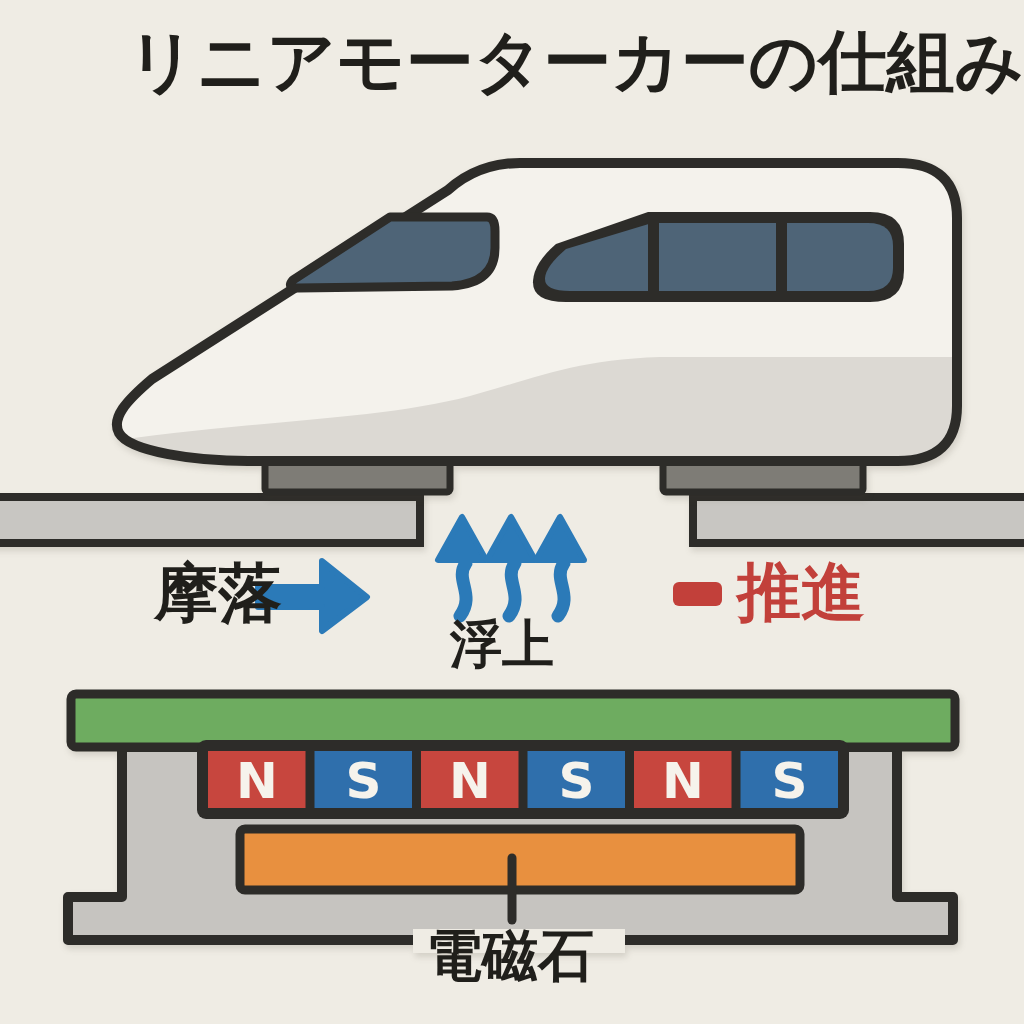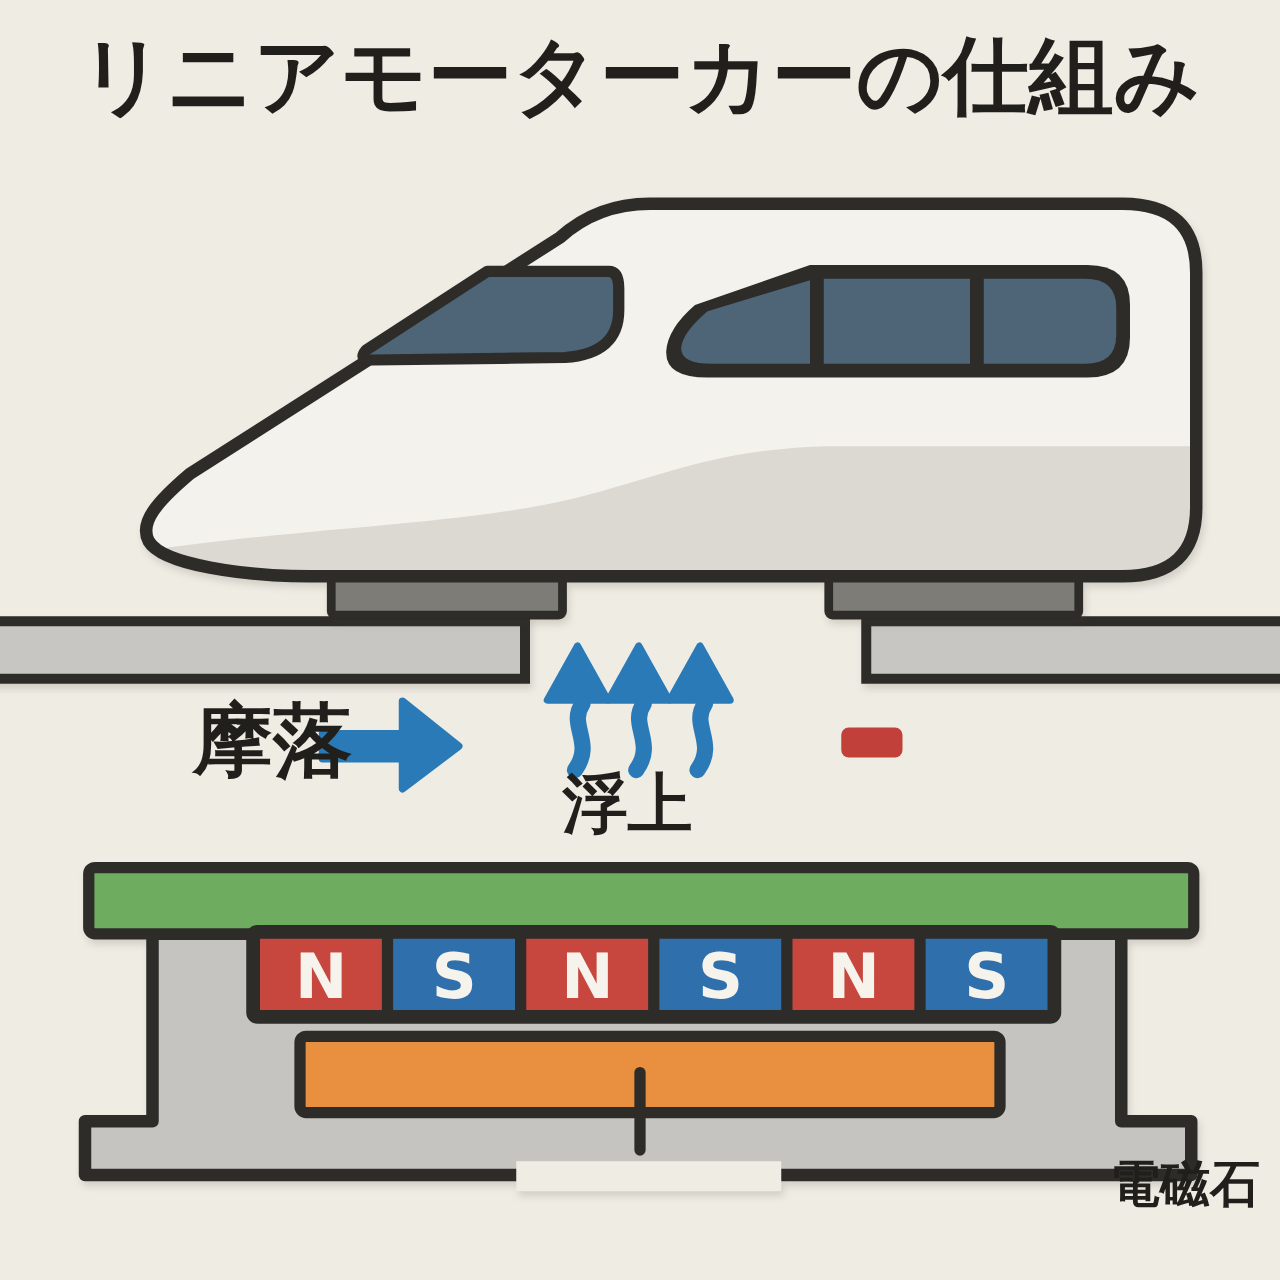--- a/index.html
+++ b/index.html
@@ -10,29 +10,29 @@
     --magnet-red:#c7463e; --magnet-blue:#2f6fac; --letter:#f6f3ec;
   }
   html,body{margin:0;padding:0;background:var(--bg);}
   .stage{
     position:relative;width:1024px;height:1024px;overflow:hidden;
     background:var(--bg);
     font-family:"DejaVu Sans","Liberation Sans",sans-serif;
   }
   .title{
     position:absolute;left:0;right:0;top:26px;margin:0;
-    text-align:center;font-size:68px;font-weight:900;color:var(--ink);
+    text-align:right;font-size:68px;font-weight:900;color:var(--ink);
     letter-spacing:0px;line-height:1.05;
   }
   .art{position:absolute;left:0;top:0;width:1024px;height:1024px;}
   .jp{position:absolute;font-weight:900;color:var(--ink);line-height:1;white-space:nowrap;}
   .lbl-friction{left:106px;top:561px;font-size:64px;margin-left:48px;}
   .lbl-levitation{left:450px;top:618px;font-size:52px;}
   .lbl-propulsion{left:737px;top:560px;font-size:64px;color:var(--red);}
-  .lbl-electromagnet{left:0;right:16px;top:928px;text-align:right;font-size:40px;}
+  .lbl-electromagnet{left:0;right:4px;top:928px;text-align:center;font-size:56px;}
   
   .track{fill:var(--track);stroke:var(--outline);stroke-width:8;}
   .skid{fill:var(--skid);stroke:var(--outline);stroke-width:7;}
   .body-fill{fill:var(--train-body);}
   .body-outline{fill:none;stroke:var(--outline);stroke-width:10;stroke-linejoin:round;}
   .band{fill:var(--train-band);}
   .glass{fill:var(--glass);stroke:var(--outline);stroke-width:9;stroke-linejoin:round;}
   .frame-dark{fill:var(--outline);}
   .pane{fill:var(--glass);}
   .pedestal{fill:var(--base);stroke:var(--outline);stroke-width:10;stroke-linejoin:round;}
@@ -118,15 +118,16 @@
       <text class="magnet-letter" x="683" y="798">N</text>
       <text class="magnet-letter" x="789.5" y="798">S</text>
 
       <rect class="orangebar" x="240" y="829" width="560" height="61" rx="5"></rect>
       <path class="leader" d="M 512 858 L 512 920"></path>
     </g>
   </svg>
 
   <div class="jp lbl-friction">摩落</div>
   <div class="jp lbl-levitation">浮上</div>
+  <div class="jp lbl-propulsion">推進</div>
   <div class="jp lbl-electromagnet">電磁石</div>
 
 </div>
 
 </body></html>

